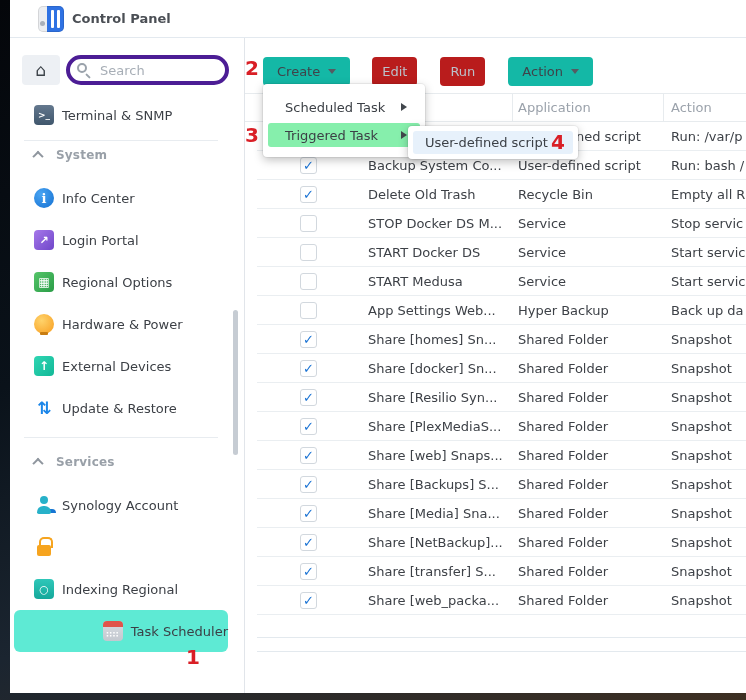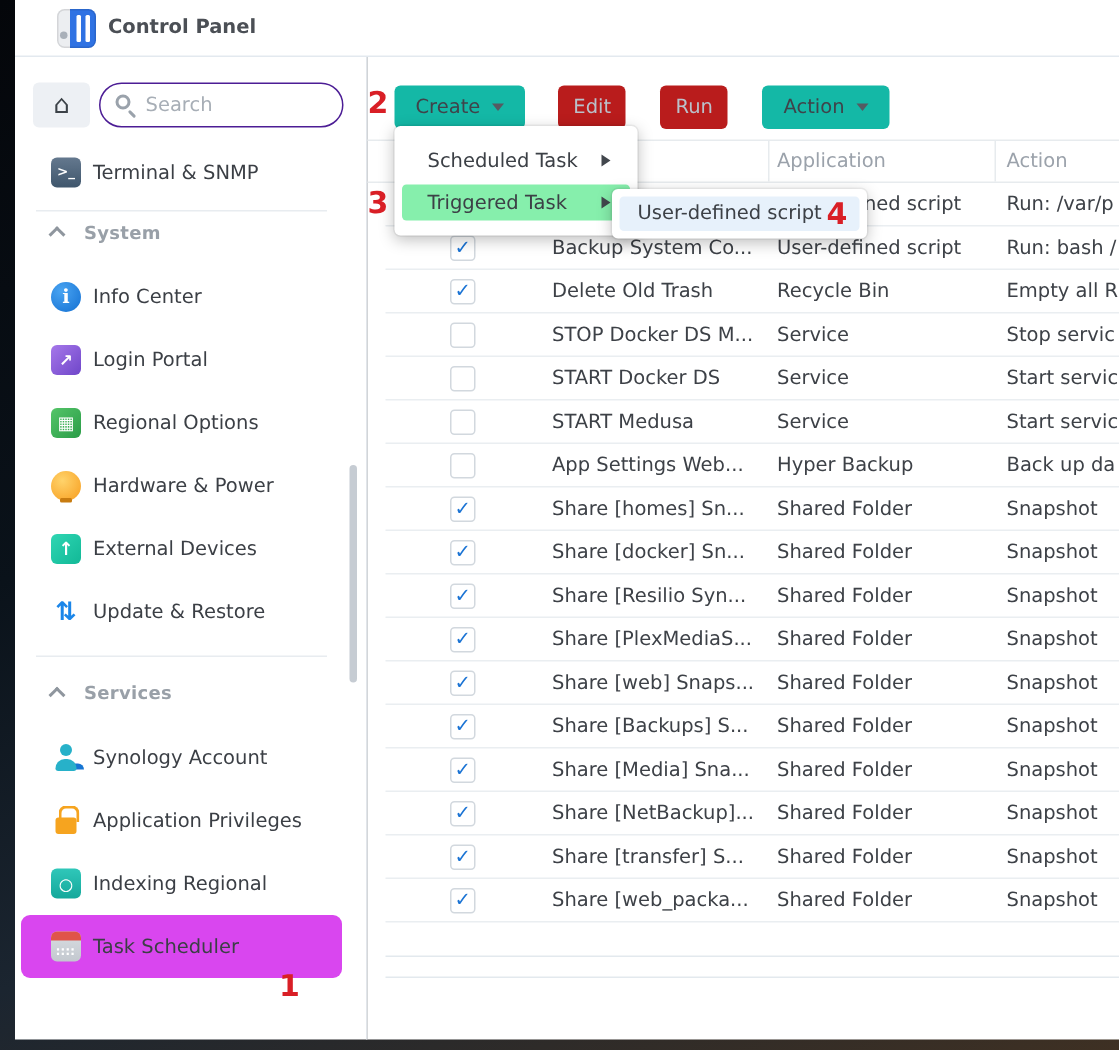--- a/index.html
+++ b/index.html
@@ -19,33 +19,33 @@
   .cp-icon .b1 { left:13px; } .cp-icon .b2 { left:19px; }
   .wtitle { position:absolute; left:62px; top:11px; font-size:13px; font-weight:bold; color:#4b4f55; }
 
   
   .sidebar { position:absolute; left:10px; top:38px; width:235px; height:655px; background:#fff;
              border-right:1px solid #e1e5ea; z-index:4; }
   .home-btn { position:absolute; left:12px; top:17px; width:38px; height:30px; background:#edf0f4;
               border-radius:4px; display:flex; align-items:center; justify-content:center; cursor:pointer; }
   .home-glyph { font-size:17px; color:#3c4248; line-height:1; }
   .searchbox { position:absolute; left:56px; top:17px; width:163px; height:30px; }
-  .searchbox input { width:100%; height:100%; border:1px solid #4c1d95; border-radius:15px;
+  .searchbox input { width:100%; height:100%; border:4px solid #4c1d95; border-radius:15px;
                      padding:0 10px 0 30px; font-size:13px; color:#3b3f45; outline:none;
                      font-family:inherit; background:#fff; }
   .searchbox input::placeholder { color:#a7aeb6; }
   .mag { position:absolute; left:11px; top:8px; width:10px; height:10px; border:2px solid #9aa2ab; border-radius:50%; }
   .mag::after { content:""; position:absolute; left:8px; top:8px; width:2px; height:6px; background:#9aa2ab;
                 transform:rotate(-45deg); border-radius:1px; }
 
   #side-flow { position:absolute; top:60px; left:0; right:12px; }
   .side-item { height:42px; display:flex; align-items:center; padding-left:20px; margin:0 4px;
                border-radius:6px; cursor:pointer; }
   .side-item.top { height:34px; }
-  .side-item.selected { background:#d946ef; }
+  .side-item.selected { background:#5eead4;justify-content:flex-end; }
   .slabel { margin-left:8px; font-size:13px; color:#3b3f45; white-space:nowrap; }
   .sdivider { border-top:1px solid #e8ecf0; margin:8px 14px 0 14px; }
   .side-section { height:28px; display:flex; align-items:center; padding-left:24px; margin-bottom:8px; cursor:pointer; }
   .side-section.svc { margin-top:10px; }
   .chev { width:8px; height:8px; border-left:2px solid #8f969e; border-top:2px solid #8f969e;
           transform:rotate(45deg) translate(1px,1px); margin-right:14px; }
   .seclabel { font-size:12px; font-weight:bold; color:#99a0a8; letter-spacing:.2px; }
   .side-scrollbar { position:absolute; right:6px; top:272px; width:5px; height:145px; border-radius:3px;
                     background:#c6ccd3; cursor:pointer; }
 
@@ -197,21 +197,20 @@
         <div class="side-section svc">
           <span class="chev"></span>
           <span class="seclabel">Services</span>
         </div>
         <div class="side-item">
           <span class="sicon ic-synology-account"></span>
           <span class="slabel">Synology Account</span>
         </div>
         <div class="side-item">
           <span class="sicon ic-application-privileges"></span>
-          <span class="slabel">Application Privileges</span>
         </div>
         <div class="side-item">
           <span class="sicon ic-indexing-service"></span>
           <span class="slabel">Indexing Regional</span>
         </div>
         <div class="side-item selected">
           <span class="sicon ic-task-scheduler"></span>
           <span class="slabel">Task Scheduler</span>
         </div>
       </div>

